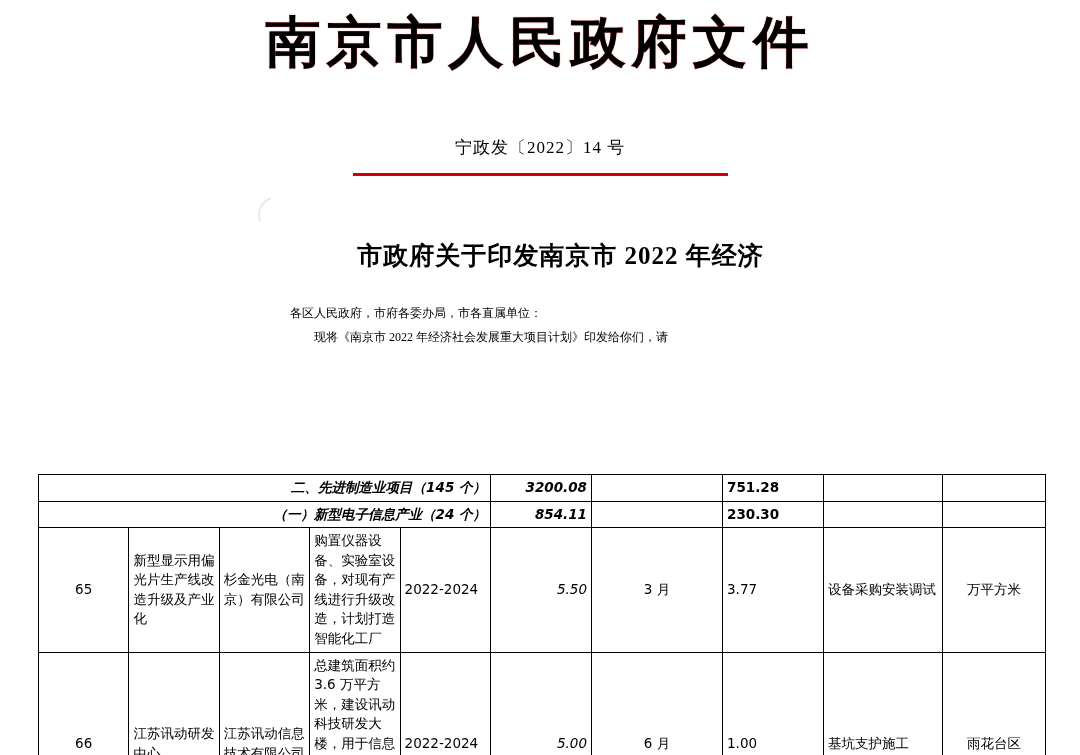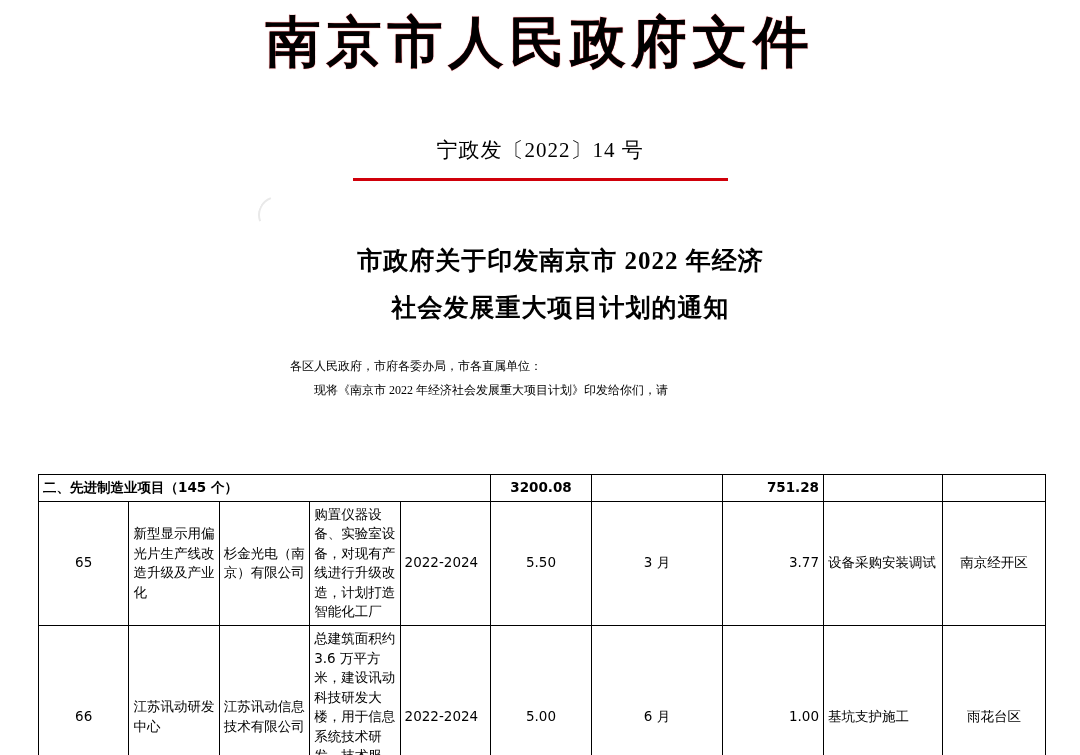--- a/index.html
+++ b/index.html
@@ -27,21 +27,21 @@
     font-weight: bold;
     font-size: 55px;
     letter-spacing: 6px;
     line-height: 1.05;
     text-shadow: 0 0 1px #d0000a;
   }
 
   
   .doc-number {
     text-align: center;
-    font-size: 21px;
+    font-size: 17px;
     margin-top: 64px;
     letter-spacing: 1px;
   }
   .red-rule {
     width: 375px;
     height: 3px;
     background: #d0000a;
     margin: 14px auto 0 auto;
   }
 
@@ -101,79 +101,87 @@
     border: 1px solid #000;
     padding: 3px 4px;
     vertical-align: middle;
     line-height: 1.45;
   }
   .c-idx   { width: 34px;  text-align: center; }
   .c-name  { width: 96px;  }
   .c-unit  { width: 96px;  }
   .c-desc  { width: 268px; }
   .c-year  { width: 104px; text-align: left; }
-  .c-total { width: 92px;  text-align: center; }
+  .c-total { width: 92px;  text-align: right; font-style: italic; }
   .c-month { width: 122px; text-align: center; }
-  .c-inv   { width: 92px;  text-align: right; }
+  .c-inv   { width: 92px;  text-align: left; }
   .c-stage { width: 110px; }
   .c-area  { width: 94px;  text-align: center; }
 
   .section-row td {
     font-weight: bold;
     padding-top: 4px;
     padding-bottom: 4px;
   }
   .section-row .label {
-    text-align: left;
+    text-align: right;
+    font-style: italic;
   }
 </style>
 </head>
 <body>
 
 <div class="masthead">
   <div class="masthead-title" style="color: #000000;">南京市人民政府文件</div>
 </div>
 
 <div class="doc-number">宁政发〔2022〕14 号</div>
 <div class="red-rule"></div>
 <div class="arc"></div>
 
 <div class="doc-title">
   <div>市政府关于印发南京市 2022 年经济</div>
-  <div>社会发展重大项目计划的通知</div>
 </div>
 
 <div class="body-text">
   <p>各区人民政府，市府各委办局，市各直属单位：</p>
   <p class="indent2">现将《南京市 2022 年经济社会发展重大项目计划》印发给你们，请</p>
 </div>
 
 <div class="table-wrap">
   <table class="plan">
     <tbody>
       <tr class="section-row">
         <td class="label" colspan="5">二、先进制造业项目（145 个）</td>
         <td class="c-total">3200.08</td>
         <td class="c-month"></td>
         <td class="c-inv">751.28</td>
         <td class="c-stage"></td>
         <td class="c-area"></td>
       </tr>
+      <tr class="section-row">
+        <td class="label" colspan="5">（一）新型电子信息产业（24 个）</td>
+        <td class="c-total">854.11</td>
+        <td class="c-month"></td>
+        <td class="c-inv">230.30</td>
+        <td class="c-stage"></td>
+        <td class="c-area"></td>
+      </tr>
 
       <tr>
         <td class="c-idx">65</td>
         <td class="c-name">新型显示用偏光片生产线改造升级及产业化</td>
         <td class="c-unit">杉金光电（南京）有限公司</td>
         <td class="c-desc">购置仪器设备、实验室设备，对现有产线进行升级改造，计划打造智能化工厂</td>
         <td class="c-year">2022-2024</td>
         <td class="c-total">5.50</td>
         <td class="c-month">3 月</td>
         <td class="c-inv">3.77</td>
         <td class="c-stage">设备采购安装调试</td>
-        <td class="c-area">南京经开区</td>
+        <td class="c-area">万平方米</td>
       </tr>
 
       <tr>
         <td class="c-idx">66</td>
         <td class="c-name">江苏讯动研发中心</td>
         <td class="c-unit">江苏讯动信息技术有限公司</td>
         <td class="c-desc">总建筑面积约 3.6 万平方米，建设讯动科技研发大楼，用于信息系统技术研发、技术服务、技术咨询等</td>
         <td class="c-year">2022-2024</td>
         <td class="c-total">5.00</td>
         <td class="c-month">6 月</td>

